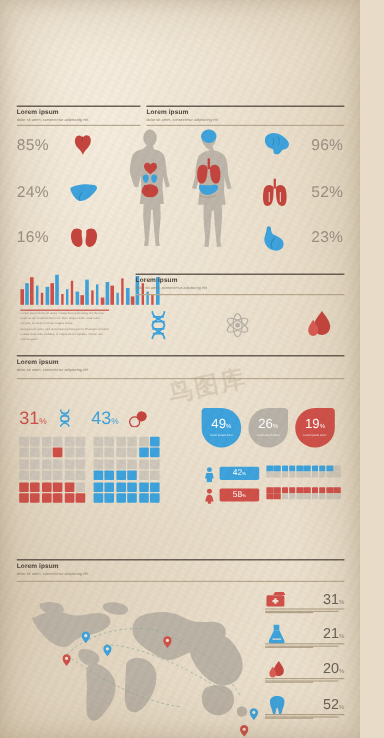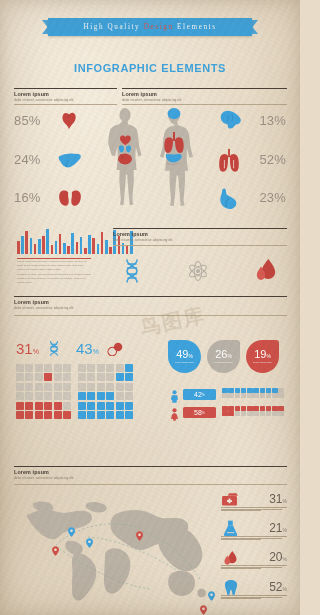--- a/index.html
+++ b/index.html
@@ -89,29 +89,21 @@
   .statrow .lines{position:absolute;left:0;right:0;top:15px;}
   .statrow .lines u{display:block;height:.6px;background:#b5a58c;margin-bottom:1.1px;text-decoration:none;}
   .wm{position:absolute;color:rgba(150,125,90,.20);font-size:20px;font-weight:bold;
       transform:rotate(-12deg);letter-spacing:2px;pointer-events:none;}
 </style>
 </head>
 <body>
 
 <div id="page">
 
-  <div class="ribbon-wrap">
-    <div class="rib-tail l"></div>
-    <div class="rib-tail r"></div>
-    <div class="ribbon">
-      <span><i style="font-style:normal">High Quality </i><i class="hl" style="font-style:normal">Design</i><i style="font-style:normal"> Elements</i></span>
-    </div>
-  </div>
-
-  <div class="t2">INFOGRAPHIC ELEMENTS</div>
+
 
   <div class="sec" style="left:14px;top:88px;width:103px;">
     <div class="rule"></div>
     <div class="h">Lorem ipsum</div>
     <div class="s">dolor sit amet, consectetur adipiscing elit</div>
   </div>
   <div class="hair" style="left:14px;top:104px;width:103px;"></div>
 
   <div class="sec" style="left:122px;top:88px;width:165px;">
     <div class="rule"></div>
@@ -172,21 +164,21 @@
       <path d="M14.4 56c4.4 2 9.4 2 13.6-.4" stroke="#a8a096" stroke-width=".8" fill="none"></path>
     </svg>
   </div>
 
   <div class="ico" style="left:216px;top:110px;">
     <svg width="26" height="20" viewBox="0 0 28 22">
         <path d="M6 4c2-3 7-4 11-2.4 4 1.6 8 4.4 9.6 8 1.4 3-1 6-4.6 6.4-1.6.2-2 2.4-3.8 3.6-2.6 1.8-5.8.6-5.4-2C13 15 10 15.4 8 14 5 12 4 7 6 4z" fill="#3ea3dd"></path>
         <path d="M12 5c1.4 2 1.2 5 0 7M17 4.4c1.6 2.2 1.4 5.8 0 8" stroke="#2f8cc0" stroke-width=".9" fill="none"></path>
       </svg>
   </div>
-  <div class="pct r" style="left:244px;top:113px;width:42px;">13%</div>
+  <div class="pct r" style="left:244px;top:113px;width:42px;">96%</div>
 
   <div class="ico" style="left:216px;top:148px;">
     <svg width="26" height="24" viewBox="0 0 28 26">
         <rect x="13" y="1" width="2" height="9" fill="#c5453e"></rect>
         <path d="M13 9c-1.6-3.4-6.6-3.2-8.4.4C3 13.4 3 21 4.4 23.8c1.2 2.4 4.8 2.6 6.8-.6 1.6-2.6 1.8-9.4 1.8-14.2z" fill="#c5453e"></path>
         <path d="M15 9c1.6-3.4 6.6-3.2 8.4.4C25 13.4 25 21 23.6 23.8c-1.2 2.4-4.8 2.6-6.8-.6C15.2 20.6 15 13.8 15 9z" fill="#c5453e"></path>
         <path d="M9 13v9M19 13v9" stroke="#e9dfd0" stroke-width=".9"></path>
       </svg>
   </div>
   <div class="pct r" style="left:244px;top:152px;width:42px;">52%</div>

